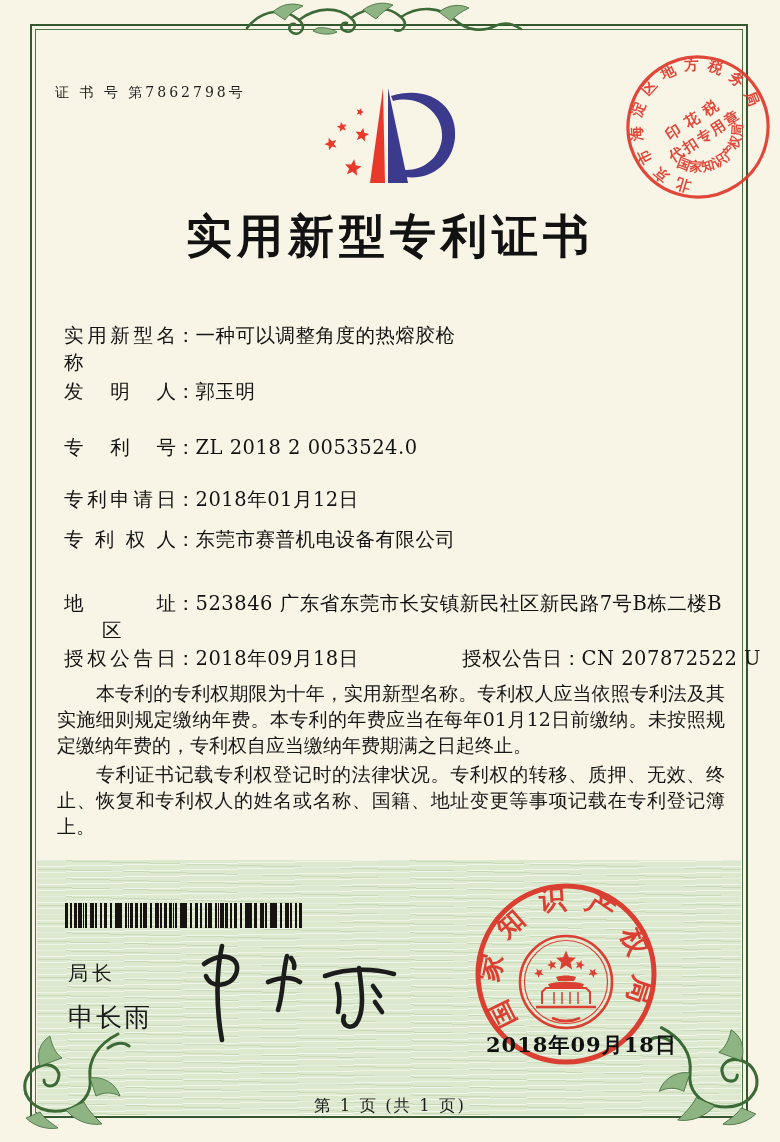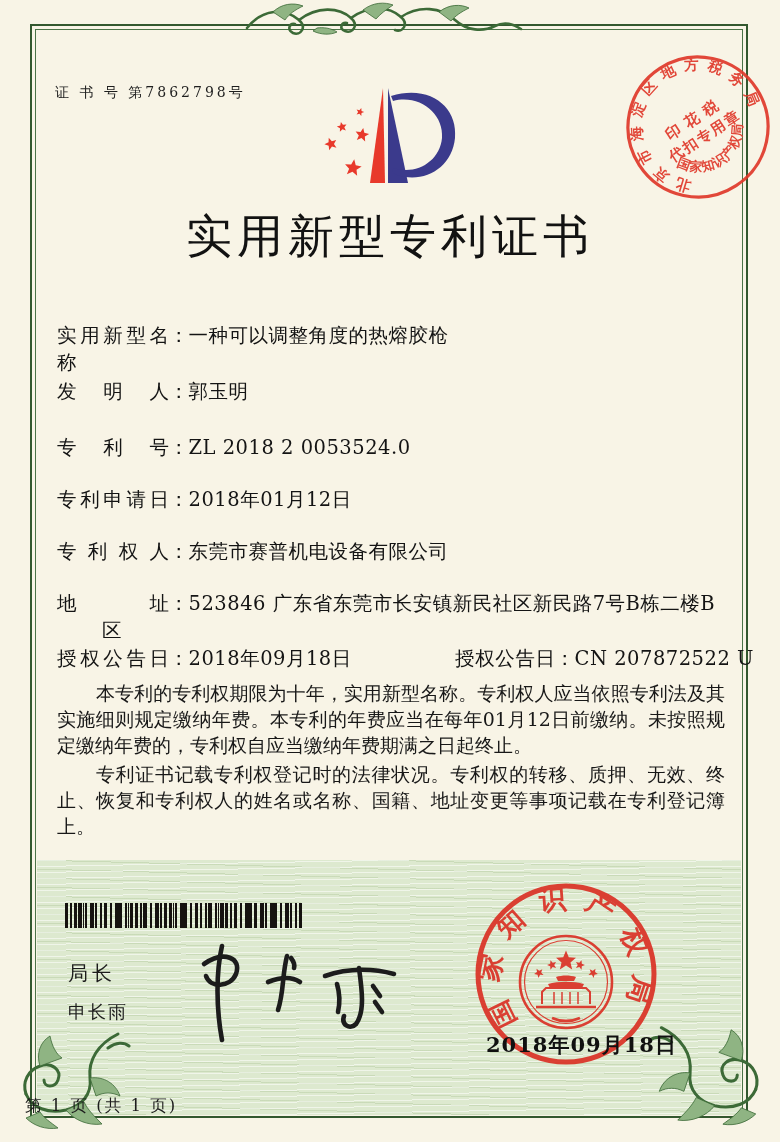--- a/index.html
+++ b/index.html
@@ -23,54 +23,55 @@
     background-color:#dde9cf;
     background-image:
       repeating-linear-gradient(179deg, rgba(255,255,255,.55) 0 1px, rgba(255,255,255,0) 1px 6px),
       repeating-linear-gradient(181.5deg, rgba(150,180,125,.28) 0 1px, rgba(150,180,125,0) 1px 9px);
   }
   .cert-number{
     position:absolute;left:55px;top:84px;font-size:14px;letter-spacing:3px;color:#1e1e1e;
   }
   .title{
     position:absolute;left:0;top:206px;width:780px;text-align:center;
-    font-size:46px;font-weight:normal;letter-spacing:5px;color:#121212;
+    font-size:46px;font-weight:bold;letter-spacing:5px;color:#121212;
   }
   .field{
     position:absolute;left:57px;width:668px;font-size:19.5px;color:#141414;
     line-height:27px;
   }
   .flabel{
     display:inline-block;width:112px;text-align:justify;text-align-last:justify;
     vertical-align:top;
+    margin-left:7px;
   }
   .flabel.narrow{width:100px;}
   .fvalue{letter-spacing:0.5px;text-align:right;}
   .addr2{margin-left:45px;}
   .field-right{position:absolute;left:398px;top:0;white-space:nowrap;}
   .paras{
     position:absolute;left:57px;top:680px;width:668px;
     font-size:19px;line-height:26px;text-align:justify;color:#181818;
   }
   .paras p{margin:0 0 3px 0;text-indent:2.05em;}
   .barcode{
     position:absolute;left:65px;top:903px;width:238px;height:25px;
     background-image:
       repeating-linear-gradient(90deg,#15120f 0 2px,transparent 2px 5px),
       repeating-linear-gradient(90deg,#15120f 0 1px,transparent 1px 9px),
       repeating-linear-gradient(90deg,#15120f 0 3px,transparent 3px 13px);
   }
   .director-label{position:absolute;left:68px;top:960px;font-size:20px;letter-spacing:4px;color:#1c1c1c;}
-  .director-name{position:absolute;left:68px;top:1000px;font-size:18px;letter-spacing:2px;color:#1c1c1c;}
+  .director-name{position:absolute;left:68px;top:1000px;font-size:26px;letter-spacing:2px;color:#1c1c1c;}
   .seal-date{
     position:absolute;left:486px;top:1031px;font-size:21px;font-weight:bold;
     letter-spacing:1px;color:#101010;z-index:6;
   }
   .footer{
-    position:absolute;left:25px;top:1095px;width:730px;
+    position:absolute;left:25px;top:1095px;width:730px;text-align:center;
     font-size:16.5px;letter-spacing:2px;color:#1c1c1c;
   }
   .svg-abs{position:absolute;}
   .mirror{transform:scaleX(-1);}
 </style>
 </head>
 <body>
 
 <div class="frame"></div>
 
@@ -162,21 +163,21 @@
 </div>
 <div class="field" style="top:378px">
   <span class="flabel">发明人</span><span>：</span><span class="fvalue">郭玉明</span>
 </div>
 <div class="field" style="top:434px">
   <span class="flabel">专利号</span><span>：</span><span class="fvalue">ZL 2018 2 0053524.0</span>
 </div>
 <div class="field" style="top:486px">
   <span class="flabel">专利申请日</span><span>：</span><span class="fvalue">2018年01月12日</span>
 </div>
-<div class="field" style="top:538px">
+<div class="field" style="top:526px">
   <span class="flabel">专利权人</span><span>：</span><span class="fvalue">东莞市赛普机电设备有限公司</span>
 </div>
 <div class="field" style="top:590px">
   <span class="flabel">地址</span><span>：</span><span class="fvalue">523846 广东省东莞市长安镇新民社区新民路7号B栋二楼B</span>
   <div class="addr2">区</div>
 </div>
 <div class="field" style="top:645px">
   <span class="flabel">授权公告日</span><span>：</span><span class="fvalue">2018年09月18日</span>
   <span class="field-right">
     <span class="flabel narrow">授权公告日</span><span>：</span><span class="fvalue">CN 207872522 U</span>

